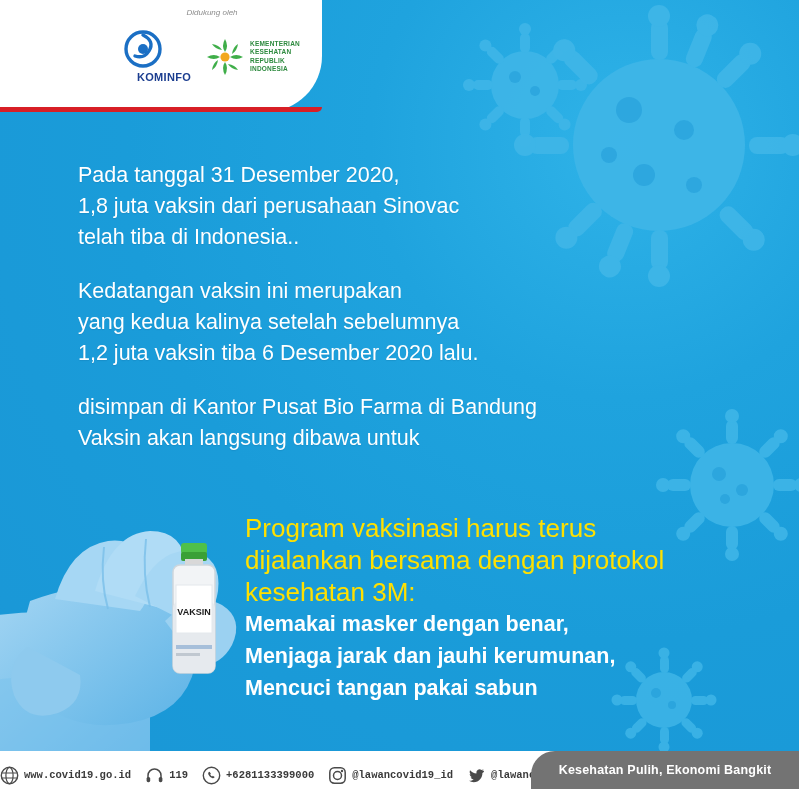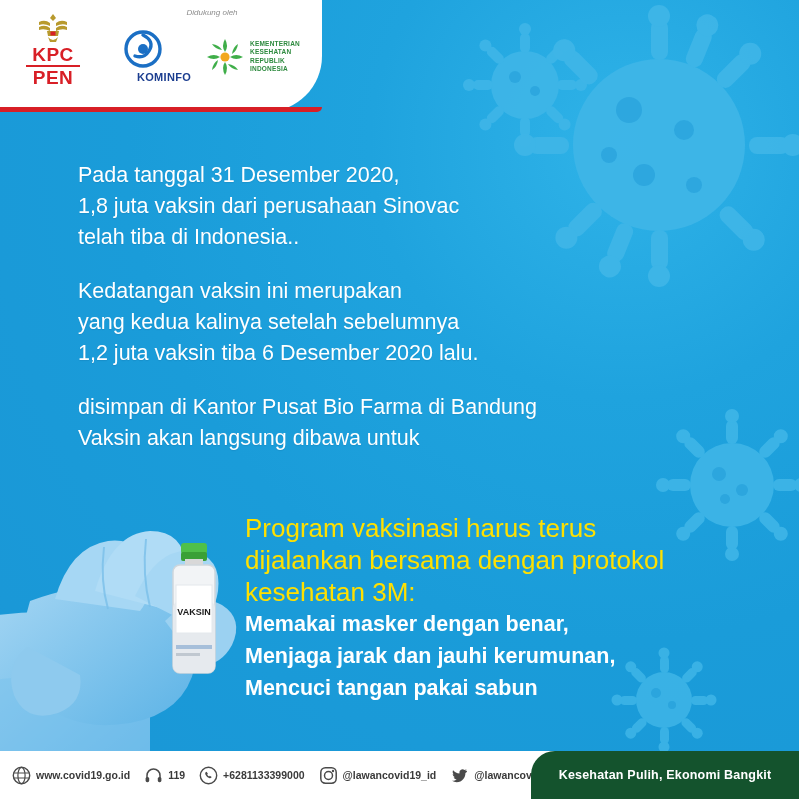--- a/index.html
+++ b/index.html
@@ -81,26 +81,26 @@
 
   
   .hand{position:absolute;left:0;bottom:48px;width:260px;height:300px;z-index:4;}
   .vial{position:absolute;left:163px;bottom:118px;width:62px;height:140px;z-index:5;}
 
   
   .footer{
     position:absolute;left:0;bottom:0;width:799px;height:48px;
     background:#ffffff;z-index:8;display:flex;align-items:center;
   }
-  .footer .items{display:flex;align-items:flex-end;gap:14px;padding-left:12px;}
+  .footer .items{display:flex;align-items:flex-end;gap:14px;font-family:Liberation Mono, monospace;}
   .fitem{display:flex;align-items:center;gap:5px;font-size:10.5px;color:#3a3a3a;font-weight:600;}
   .fitem .ic{width:19px;height:19px;flex:none;}
   .redbar{
-    position:absolute;right:0;top:0;height:48px;width:268px;
-    background:#14532d;border-top-left-radius:24px;
+    position:absolute;right:0;top:0;height:38px;width:268px;
+    background:#737373;border-top-left-radius:24px;
     display:flex;align-items:center;justify-content:center;
   }
   .redbar span{color:#fff;font-size:12.5px;font-weight:700;letter-spacing:.2px;}
 </style>
 </head>
 <body>
 
 <div class="poster">
 
   <div>
@@ -235,39 +235,20 @@
         </g>
       </g>
       <g fill="#2ea7df">
           <circle cx="52" cy="53" r="5"></circle>
           <circle cx="68" cy="65" r="4"></circle>
         </g>
     </svg>
   </div>
 
   <div class="header">
-    <div class="kpc">
-      <div class="garuda">
-        <svg width="34" height="32" viewBox="0 0 34 32">
-          <g fill="#b89a2e">
-            <path d="M17 2 L20 6 L17 9 L14 6 Z"></path>
-            <path d="M3 10 q6 -3 11 1 l0 3 q-6 -3 -11 -1 z"></path>
-            <path d="M31 10 q-6 -3 -11 1 l0 3 q6 -3 11 -1 z"></path>
-            <path d="M3 15 q6 -3 11 1 l0 3 q-6 -3 -11 -1 z"></path>
-            <path d="M31 15 q-6 -3 -11 1 l0 3 q6 -3 11 -1 z"></path>
-            <path d="M11 19 h12 l-1 5 h-10 z"></path>
-            <path d="M12 25 q5 6 10 0 l-2 5 h-6 z"></path>
-          </g>
-          <rect x="14.5" y="19.5" width="5" height="4" fill="#d81f26"></rect>
-        </svg>
-      </div>
-      <div class="kpcline">KPC</div>
-      <div class="rule"></div>
-      <div class="kpcline">PEN</div>
-    </div>
 
     <div class="supported">Didukung oleh</div>
 
     <div class="logos">
       <div class="kominfo">
         <div class="mark">
           <svg width="44" height="40" viewBox="0 0 44 40">
             <circle cx="22" cy="19" r="17" fill="none" stroke="#1b6fc4" stroke-width="3.4"></circle>
             <path d="M22 5 q12 6 6 16 q-5 8 -14 5" fill="none" stroke="#1b6fc4" stroke-width="3.4" stroke-linecap="round"></path>
             <circle cx="22" cy="19" r="5" fill="#1b6fc4"></circle>

